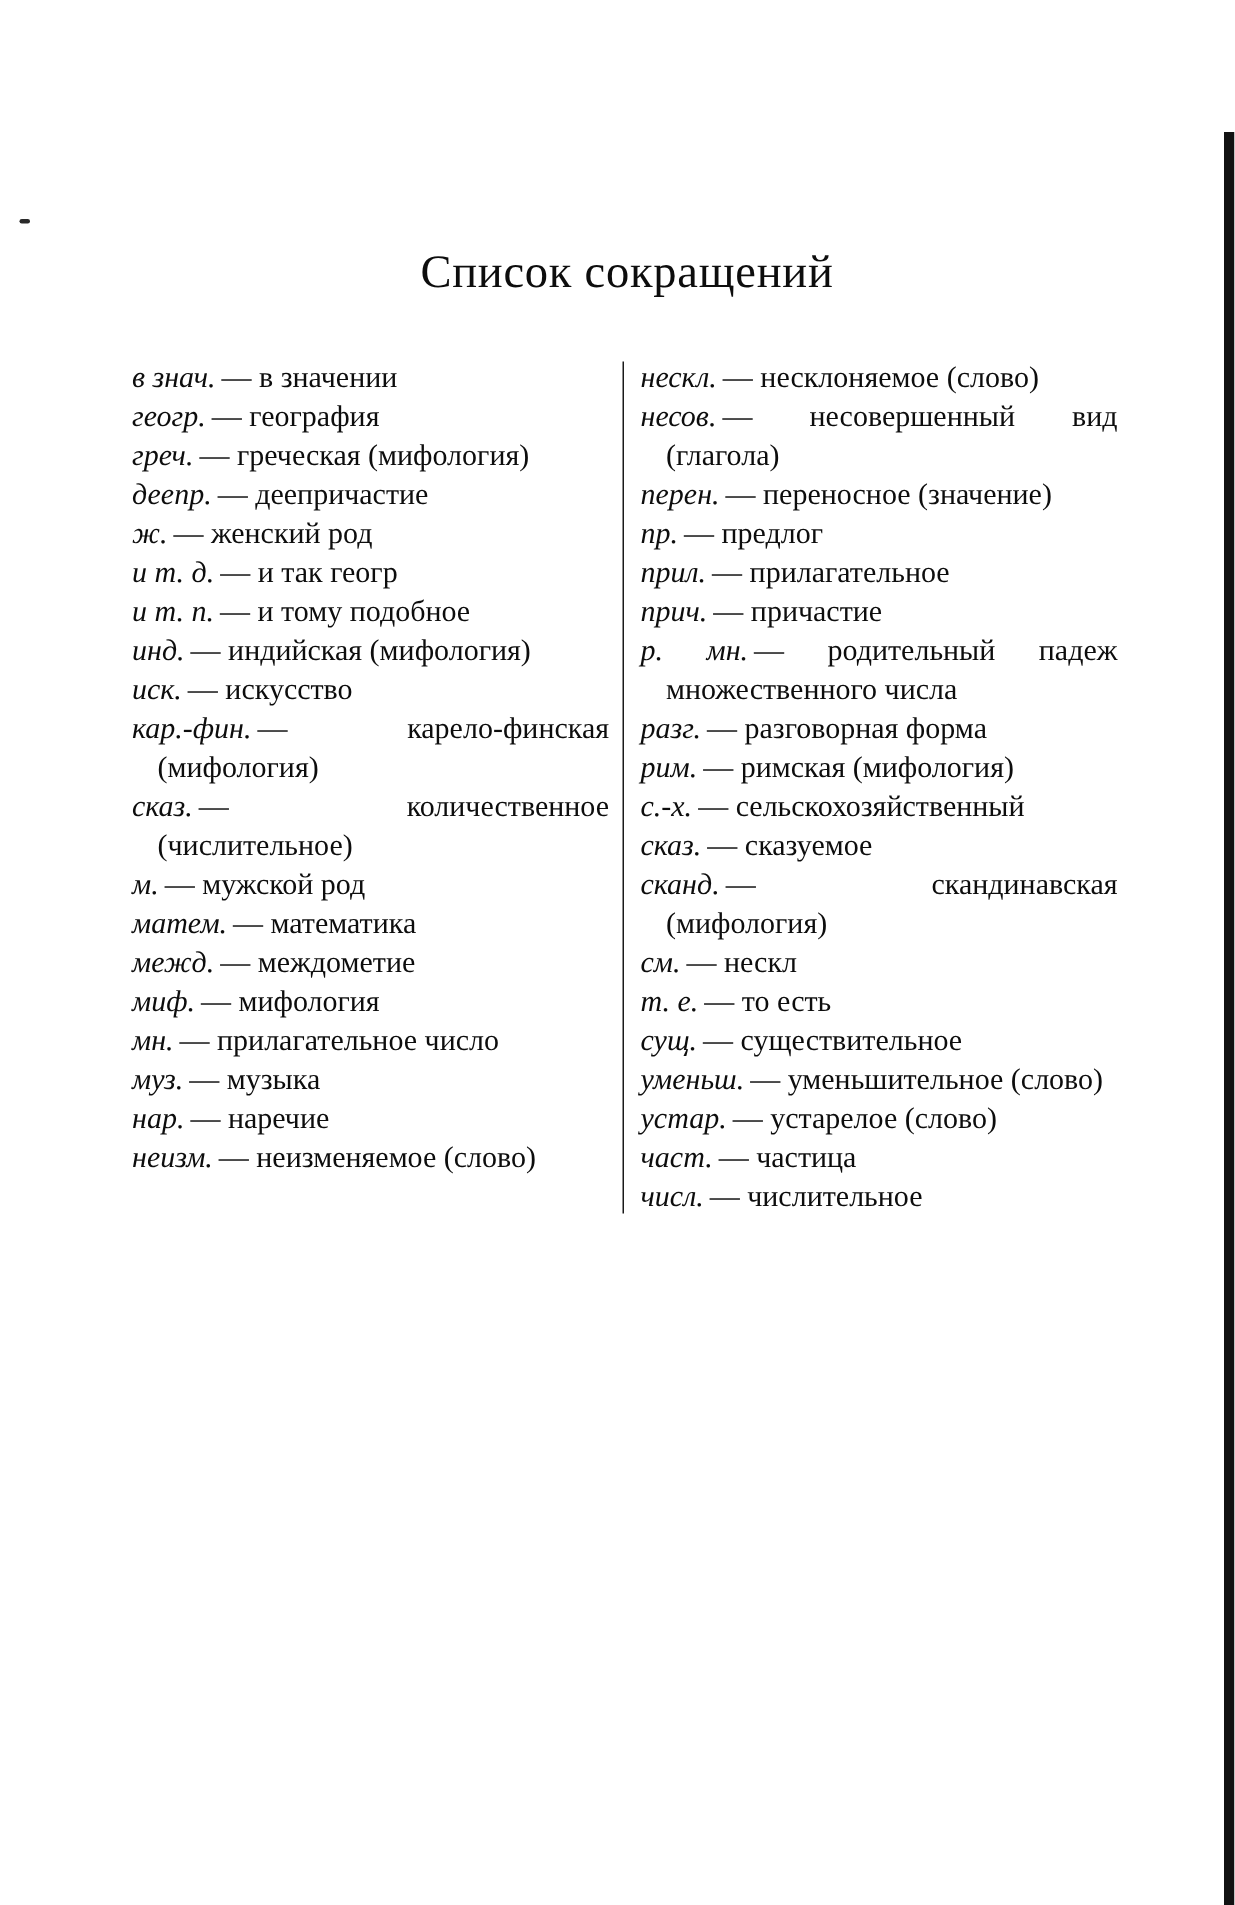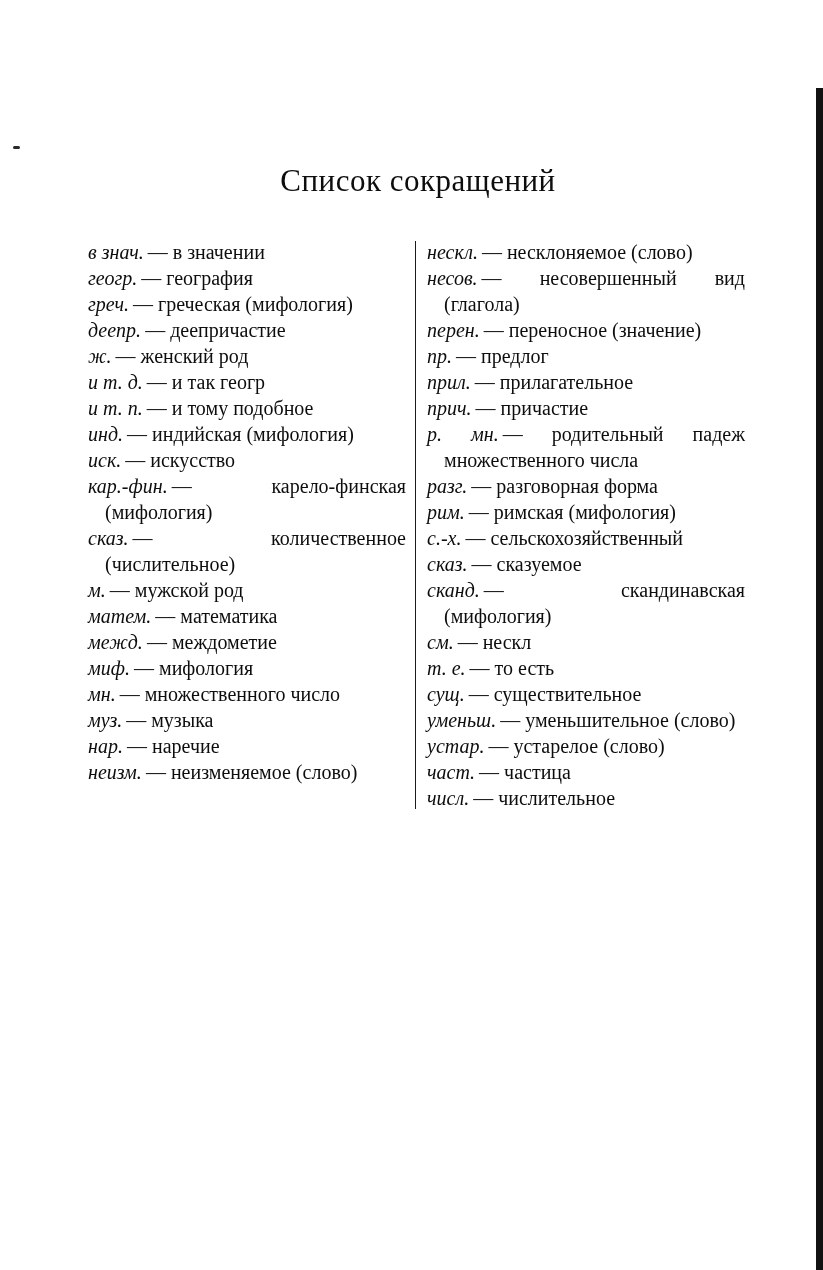--- a/index.html
+++ b/index.html
@@ -79,21 +79,21 @@
         <div class="entry"><span class="abbr">и т. д.</span><span> — и так геогр</span></div>
         <div class="entry"><span class="abbr">и т. п.</span><span> — и тому подобное</span></div>
         <div class="entry"><span class="abbr">инд.</span><span> — индийская (мифология)</span></div>
         <div class="entry"><span class="abbr">иск.</span><span> — искусство</span></div>
         <div class="entry"><span class="abbr">кар.-фин.</span><span> — карело-финская (мифология)</span></div>
         <div class="entry"><span class="abbr">сказ.</span><span> — количественное (числительное)</span></div>
         <div class="entry"><span class="abbr">м.</span><span> — мужской род</span></div>
         <div class="entry"><span class="abbr">матем.</span><span> — математика</span></div>
         <div class="entry"><span class="abbr">межд.</span><span> — междометие</span></div>
         <div class="entry"><span class="abbr">миф.</span><span> — мифология</span></div>
-        <div class="entry"><span class="abbr">мн.</span><span> — множественного число</span></div>
+        <div class="entry"><span class="abbr">мн.</span><span> — прилагательное число</span></div>
         <div class="entry"><span class="abbr">муз.</span><span> — музыка</span></div>
         <div class="entry"><span class="abbr">нар.</span><span> — наречие</span></div>
         <div class="entry"><span class="abbr">неизм.</span><span> — неизменяемое (слово)</span></div>
       </div>
     <div class="divider"></div>
     <div class="col" id="col-right">
         <div class="entry"><span class="abbr">нескл.</span><span> — несклоняемое (слово)</span></div>
         <div class="entry"><span class="abbr">несов.</span><span> — несовершенный вид (глагола)</span></div>
         <div class="entry"><span class="abbr">перен.</span><span> — переносное (значение)</span></div>
         <div class="entry"><span class="abbr">пр.</span><span> — предлог</span></div>

